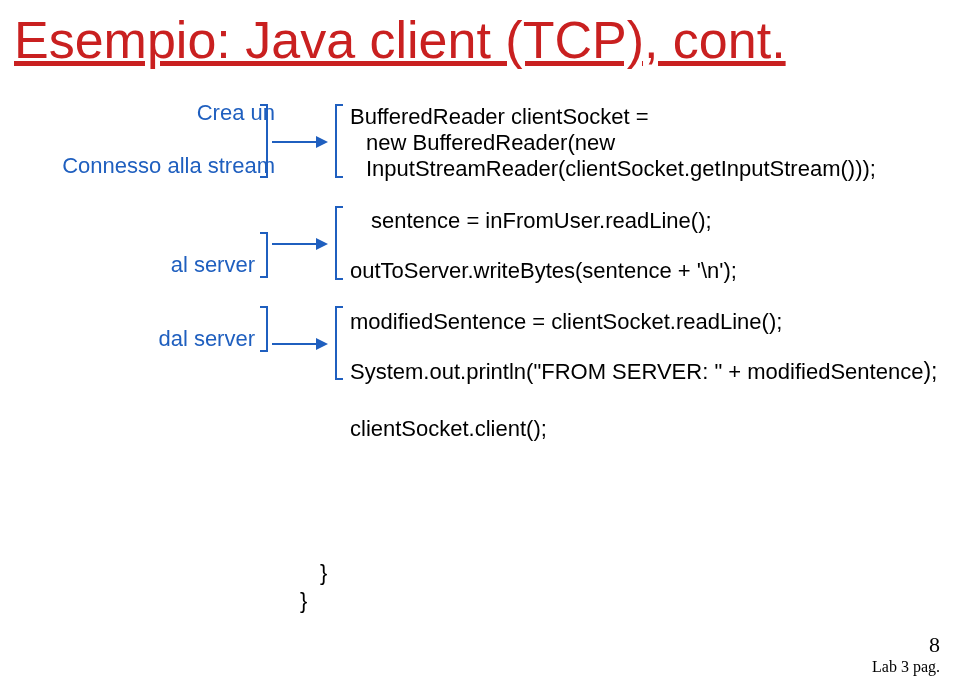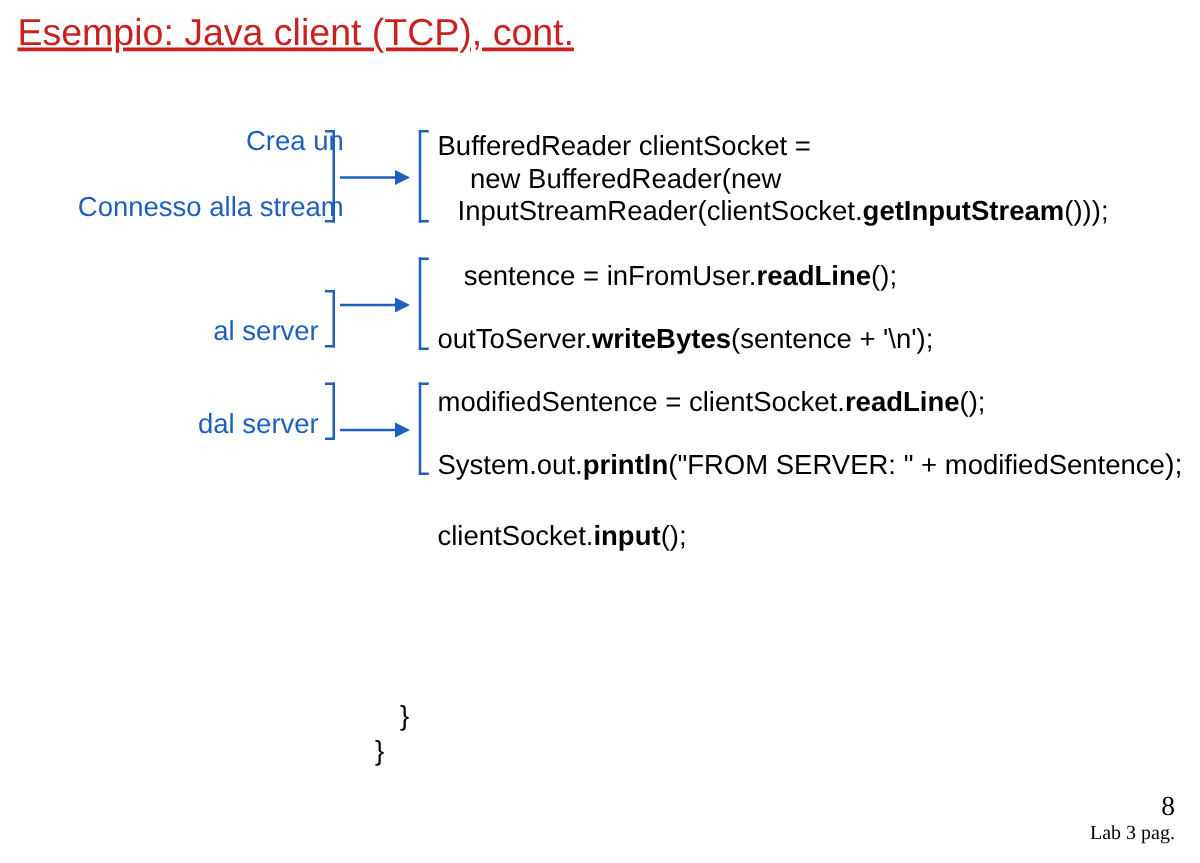--- a/index.html
+++ b/index.html
@@ -6,21 +6,21 @@
     body {
       width: 960px;
       height: 690px;
       background: #ffffff;
       font-family: "Comic Sans MS", cursive, sans-serif;
       position: relative;
       overflow: hidden;
     }
     .title {
       color: #c92020;
-      font-size: 30px;
+      font-size: 52px;
       text-decoration: underline;
       position: absolute;
       top: 10px;
       left: 14px;
     }
     .label {
       color: #1f5fbf;
       font-size: 22px;
       text-align: right;
       line-height: 1.2;
@@ -29,23 +29,23 @@
     .label1 { top: 100px; left: 0px; width: 255px; margin-left: 20px; }
     .label2 { top: 226px; left: 40px; width: 215px; }
     .label3 { top: 300px; left: 40px; width: 215px; }
     .code {
       font-family: Arial, Helvetica, sans-serif;
       color: #000;
       font-size: 22px;
       position: absolute;
       white-space: pre;
     }
-    .code b { font-weight: bold; }
+    .code b { font-weight: normal; }
     .c1 { top: 104px; left: 350px; }
-    .c2 { top: 130px; left: 366px; margin-left: 10px; }
+    .c2 { top: 130px; left: 366px; }
     .c3 { top: 156px; left: 366px; }
     .c4 { top: 208px; left: 371px; }
     .c5 { top: 258px; left: 350px; }
     .c6 { top: 309px; left: 350px; }
     .c7 { top: 358px; left: 350px; }
     .c8 { top: 416px; left: 350px; }
     .brace1 { top: 560px; left: 320px; }
     .brace2 { top: 588px; left: 300px; }
     .bracket {
       position: absolute;
@@ -123,20 +123,20 @@
 <div class="arrow ar2"></div>
 <div class="arrow ar3"></div>
 
 <div class="code c1">BufferedReader clientSocket =</div>
 <div class="code c2">new BufferedReader(new</div>
 <div class="code c3"><span>InputStreamReader(clientSocket.</span><b>getInputStream</b><span>()));</span></div>
 <div class="code c4"><span>sentence = inFromUser.</span><b>readLine</b><span>();</span></div>
 <div class="code c5"><span>outToServer.</span><b>writeBytes</b><span>(sentence + '\n');</span></div>
 <div class="code c6"><span>modifiedSentence = clientSocket.</span><b>readLine</b><span>();</span></div>
 <div class="code c7"><span>System.out.</span><b>println</b><span>("FROM SERVER: " + modifiedSentence</span><span style="font-size:23px">);</span></div>
-<div class="code c8"><span>clientSocket.</span><b>input</b><span>();</span></div>
+<div class="code c8"><span>clientSocket.</span><b>client</b><span>();</span></div>
 <div class="code brace1">}</div>
 <div class="code brace2">}</div>
 
 <div class="footer">
   <span class="pagenum">8</span>
   <span>Lab 3 pag.</span>
 </div>
 
 </body></html>

